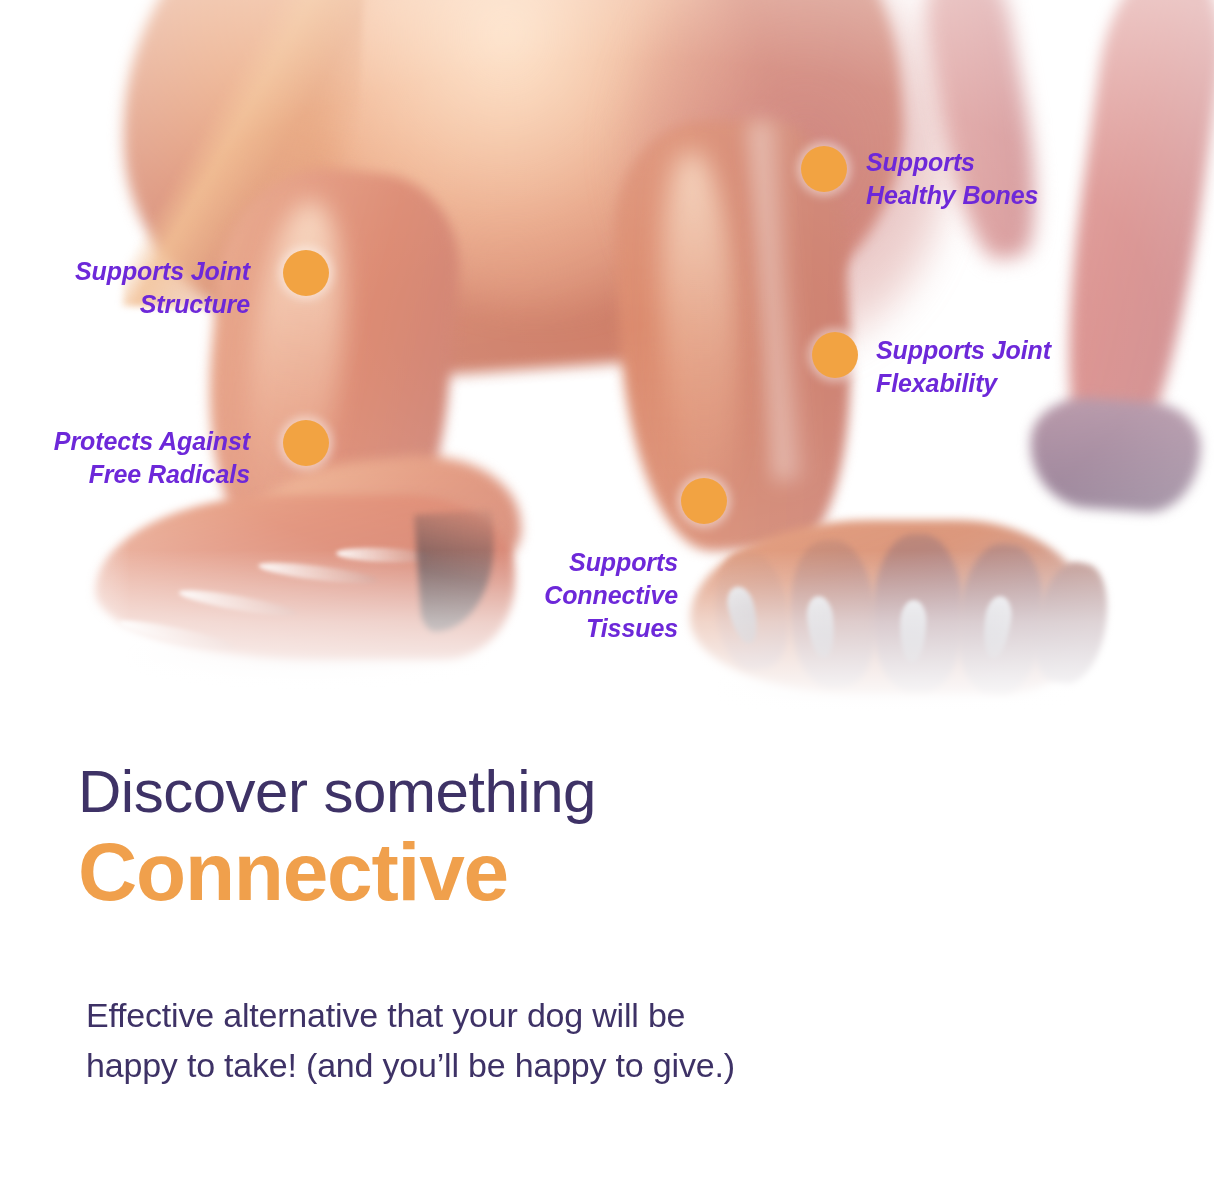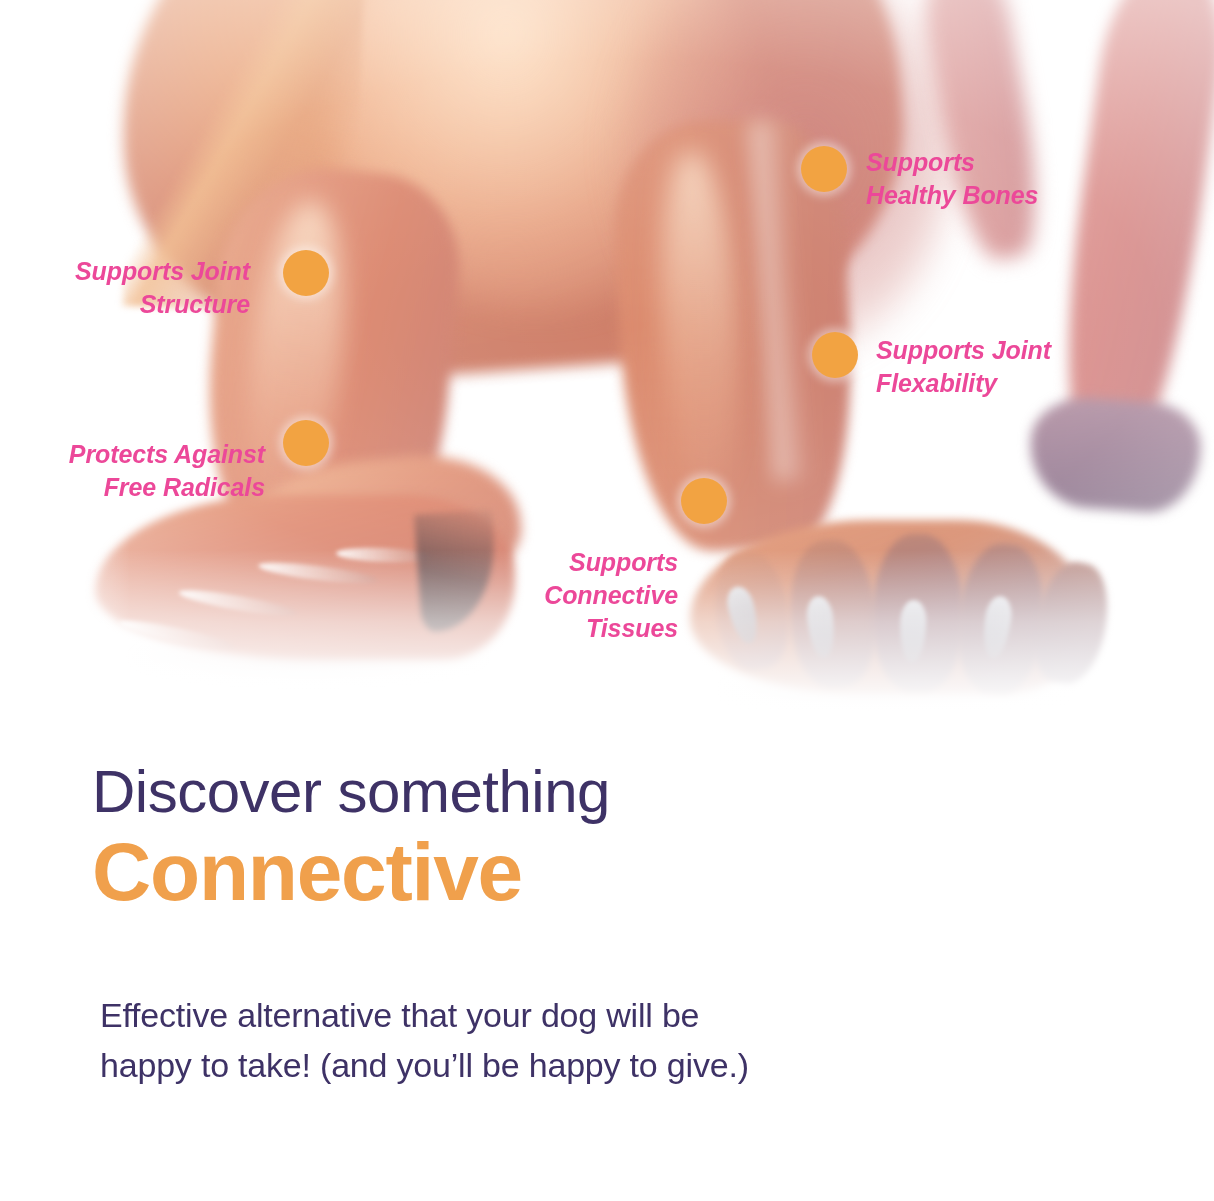--- a/index.html
+++ b/index.html
@@ -305,56 +305,56 @@
     pointer-events: none;
   }
 
   
   .callout {
     position: absolute;
     font-style: italic;
     font-weight: bold;
     font-size: 25px;
     line-height: 1.32;
-    color: #ec4899;
+    color: #6d28d9;
     letter-spacing: -0.1px;
     white-space: pre-line;
   }
   .callout.left  { text-align: right; }
   .callout.right { text-align: left;  }
 
   .dot {
     position: absolute;
     width: 46px;
     height: 46px;
     border-radius: 50%;
     background: #f2a342;
     box-shadow: 0 0 10px 4px rgba(255,255,255,0.45);
   }
 
   
   #callout-joint-structure   { left: 0px;   top: 255px; width: 250px; }
   #dot-joint-structure       { left: 283px; top: 250px; }
 
-  #callout-free-radicals     { left: 0px;   top: 438px; width: 250px; padding-left: 15px; }
+  #callout-free-radicals     { left: 0px;   top: 425px; width: 250px; }
   #dot-free-radicals         { left: 283px; top: 420px; }
 
   #callout-healthy-bones     { left: 866px; top: 146px; width: 300px; }
   #dot-healthy-bones         { left: 801px; top: 146px; }
 
   #callout-joint-flex        { left: 876px; top: 334px; width: 300px; }
   #dot-joint-flex            { left: 812px; top: 332px; }
 
   #callout-connective        { left: 438px; top: 546px; width: 240px; text-align: right; }
   #dot-connective            { left: 681px; top: 478px; }
 
   
   .copy {
     position: absolute;
-    left: 16px;
+    left: 2px;
     top: 760px;
     width: 1156px;
   }
   .headline {
     margin: 0;
     padding: 0 0 0 76px;
   }
   .headline-line1 {
     display: block;
     font-size: 60px;

